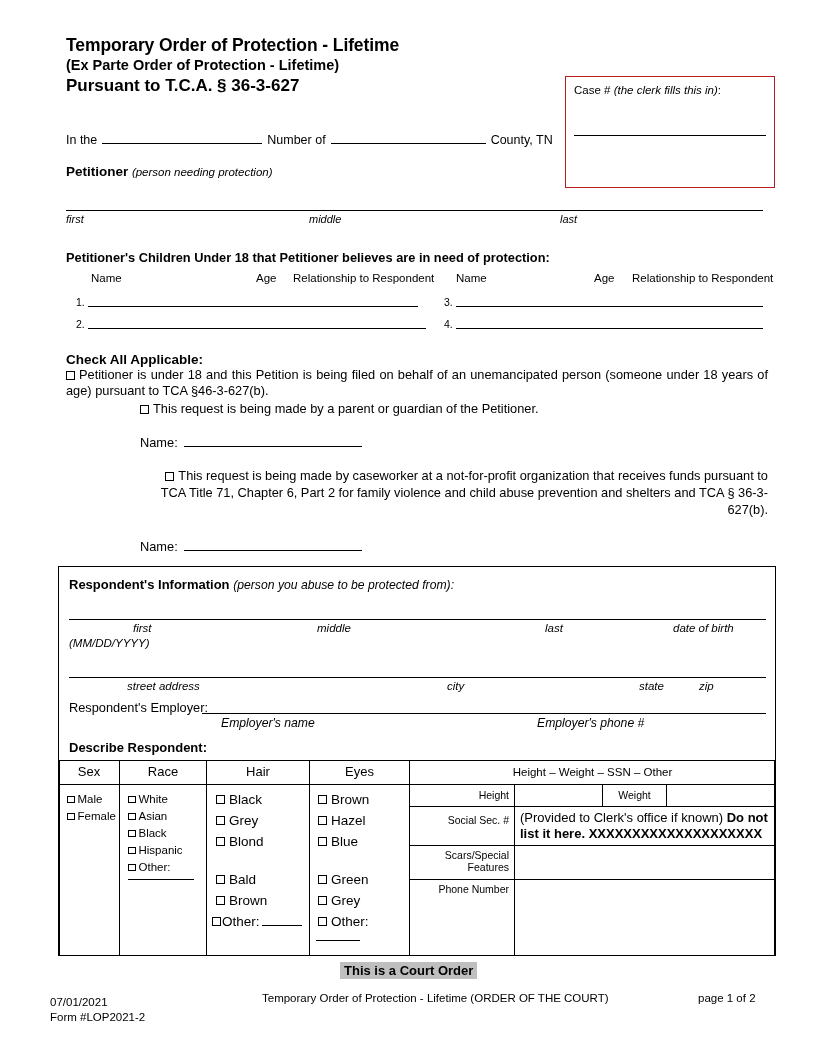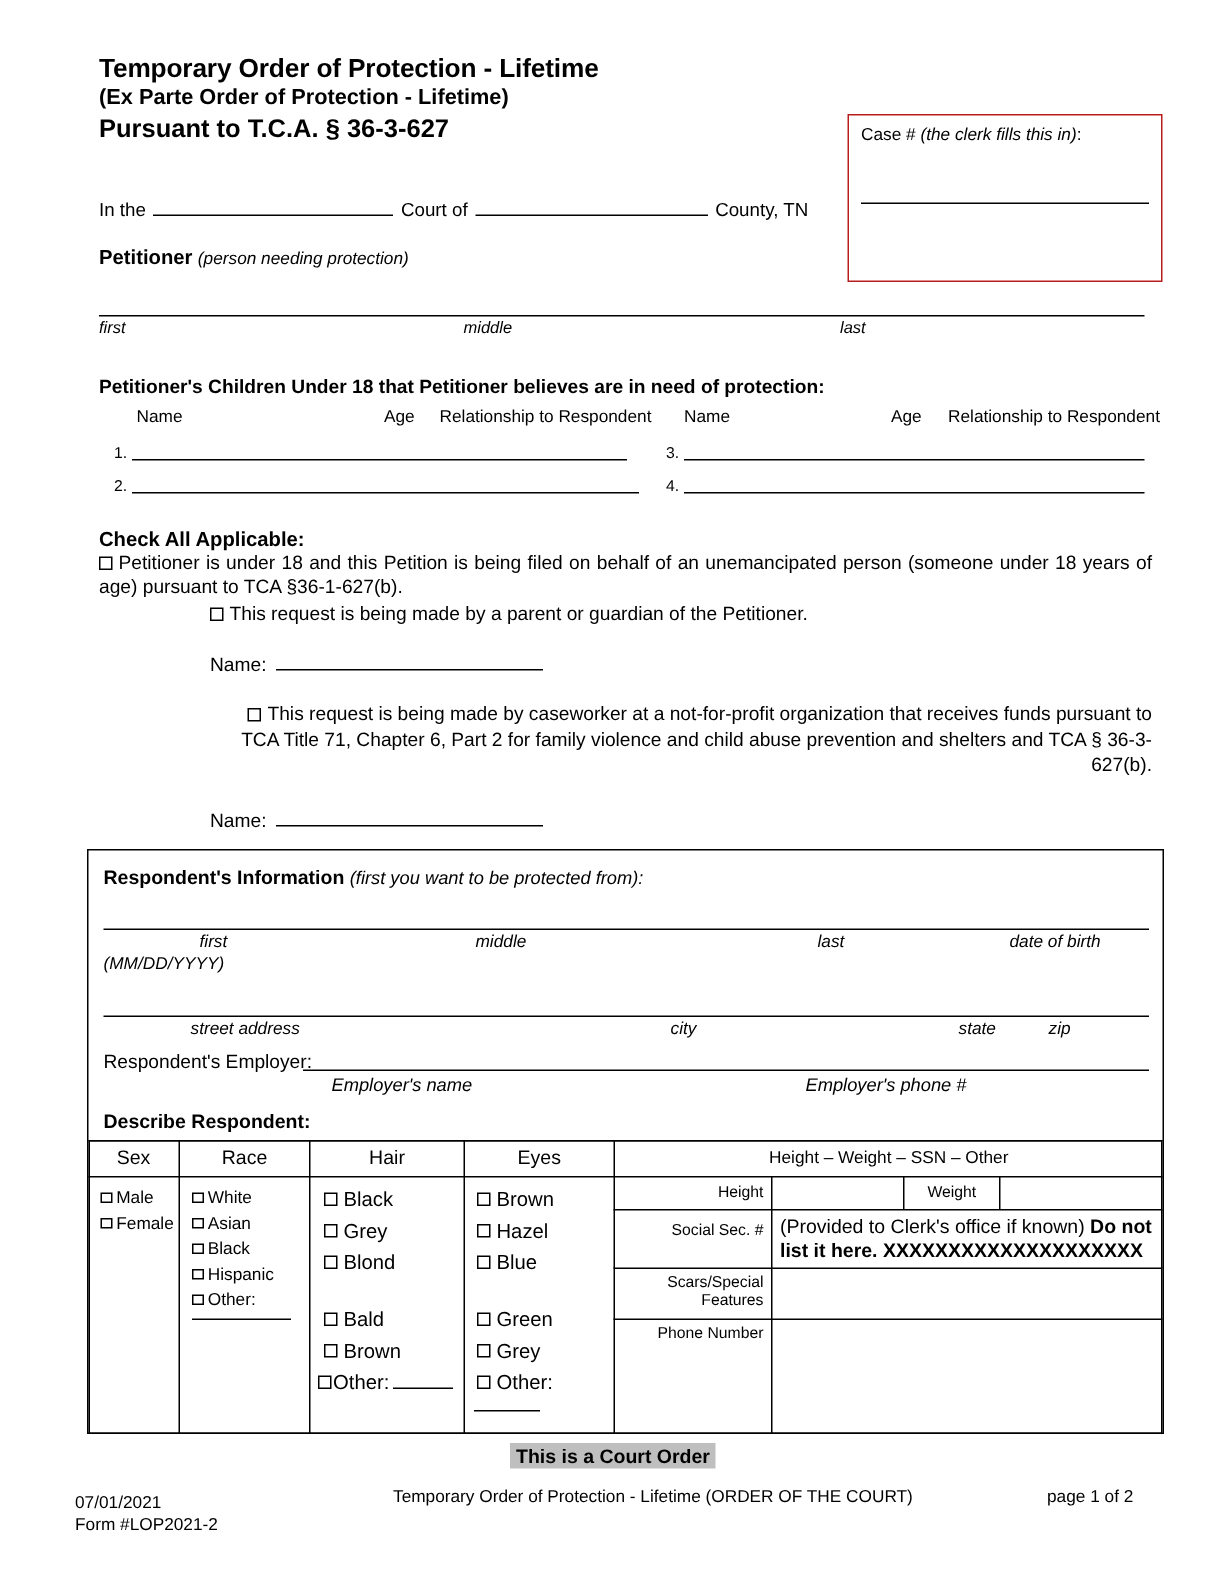--- a/index.html
+++ b/index.html
@@ -152,21 +152,21 @@
   </div>
 
   <div class="case-box">
     <div class="case-label"><span>Case # </span><i>(the clerk fills this in)</i><span>:</span></div>
     <div class="case-rule"></div>
   </div>
 
   <div class="court-line">
     <span>In the</span>
     <span class="blank blank-court"></span>
-    <span>Court of</span>
+    <span>Number of</span>
     <span class="blank blank-county"></span>
     <span>County, TN</span>
   </div>
 
   <div class="petitioner-head">
     <b>Petitioner</b>
     <i>(person needing protection)</i>
   </div>
   <div class="pet-rule"></div>
   <div class="pet-fml">
@@ -190,21 +190,21 @@
   <div class="child-num" style="left:76px; top:318px;">2.</div>
   <div class="child-rule" style="left:88px; top:328px; width:338px;"></div>
   <div class="child-num" style="left:444px; top:296px;">3.</div>
   <div class="child-rule" style="left:456px; top:306px; width:307px;"></div>
   <div class="child-num" style="left:444px; top:318px;">4.</div>
   <div class="child-rule" style="left:456px; top:328px; width:307px;"></div>
 
   <div class="check-head">Check All Applicable:</div>
 
   <div class="para1">
-    <span class="cb"></span><span>Petitioner is under 18 and this Petition is being filed on behalf of an unemancipated person (someone under 18 years of age) pursuant to TCA §36-1-627(b).</span>
+    <span class="cb"></span><span>Petitioner is under 18 and this Petition is being filed on behalf of an unemancipated person (someone under 18 years of age) pursuant to TCA §46-3-627(b).</span>
   </div>
 
   <div class="para2">
     <span class="cb"></span><span>This request is being made by a parent or guardian of the Petitioner.</span>
   </div>
 
   <div class="name1">
     <span>Name:</span><span class="nblank"></span>
   </div>
 
@@ -213,21 +213,21 @@
   </div>
 
   <div class="name2">
     <span>Name:</span><span class="nblank"></span>
   </div>
 
   <div class="resp-box">
 
     <div class="resp-head">
       <b>Respondent's Information</b>
-      <i>(first you want to be protected from):</i>
+      <i>(person you abuse to be protected from):</i>
     </div>
 
     <div class="resp-rule1"></div>
     <div class="resp-lbl1">
       <span class="rl-first">first</span>
       <span class="rl-middle">middle</span>
       <span class="rl-last">last</span>
       <span class="rl-dob">date of birth</span>
     </div>
     <div class="resp-mmdd">(MM/DD/YYYY)</div>

